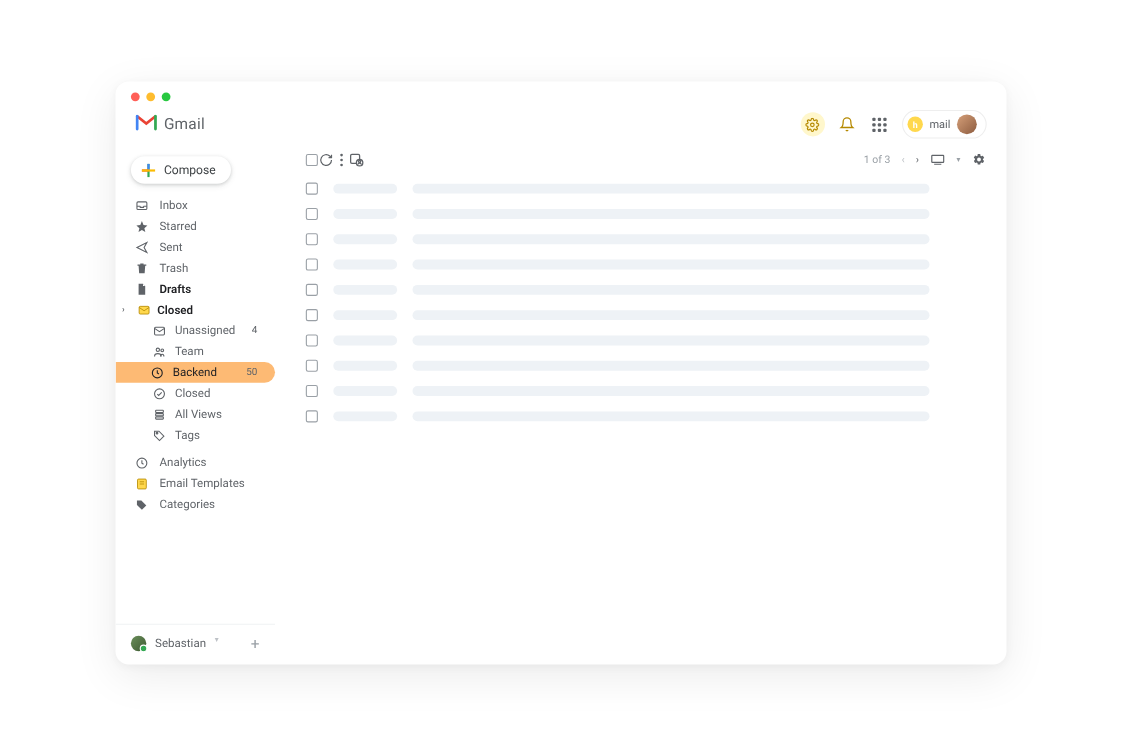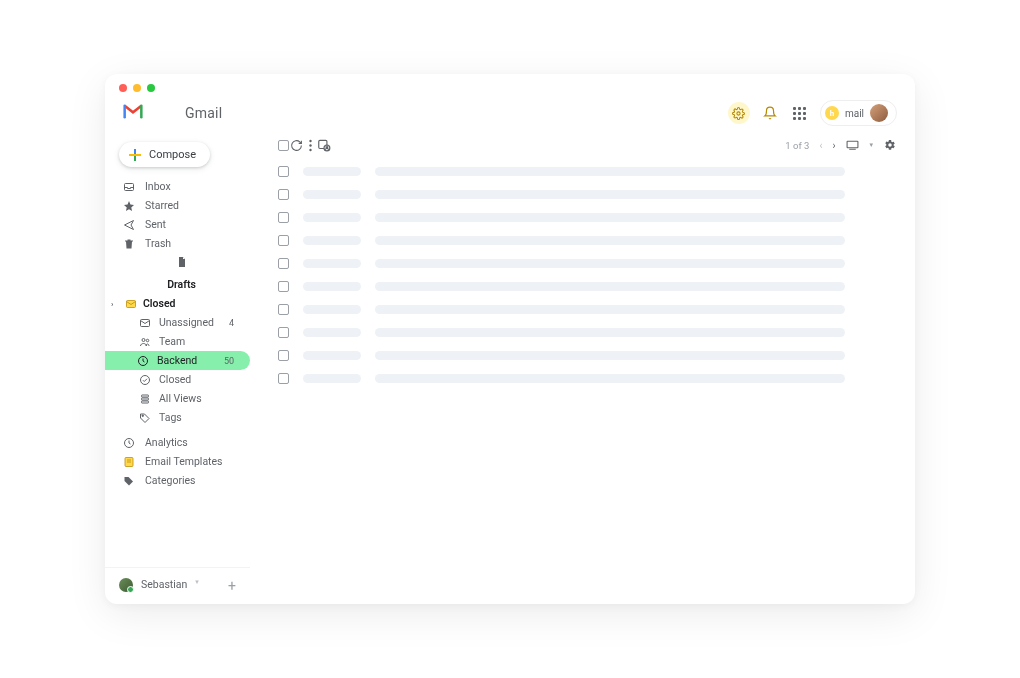--- a/index.html
+++ b/index.html
@@ -35,21 +35,21 @@
   .tl-yellow { background: #febc2e; }
   .tl-green { background: #28c840; }
 
   .topbar {
     display: flex;
     align-items: center;
     padding: 26px 18px 6px 18px;
     gap: 16px;
   }
   .logo-area { display: flex; align-items: center; gap: 6px; min-width: 120px; }
-  .gmail-text { font-size: 14px; color: #5f6368; letter-spacing: 0.2px; margin-left: 36px; }
+  .gmail-text { font-size: 14px; color: #5f6368; letter-spacing: 0.2px; }
 
   .search {
     flex: 0 0 380px;
     height: 28px;
     background: #f1f3f4;
     border-radius: 6px;
     display: flex;
     align-items: center;
     padding: 0 10px;
     gap: 8px;
@@ -143,21 +143,21 @@
   .plus b { position:absolute; top:5px; left:0; height:2px; width:6px; background:#ea4335;}
 
   .nav-item {
     display: flex; align-items: center;
     padding: 3px 10px 3px 18px;
     gap: 10px;
     color: #5f6368;
     cursor: pointer;
     border-radius: 0 12px 12px 0;
   }
-  .nav-item.bold { font-weight: 600; color:#202124;flex-direction:column; }
+  .nav-item.bold { font-weight: 600; color:#202124; }
   .nav-icon { width:12px; height:12px; display:flex; align-items:center; justify-content:center; color:#5f6368; }
   .nav-icon svg { width:12px; height:12px; }
 
   .support-row {
     display:flex; align-items:center; gap:6px;
     padding: 3px 10px 3px 6px;
     font-weight:600; color:#202124;
   }
   .chevron { width:8px; font-size:8px; color:#5f6368; }
   .envelope-yellow { color:#b58900; }
@@ -168,21 +168,21 @@
     gap: 8px;
     color:#5f6368;
     cursor:pointer;
     border-radius: 0 12px 12px 0;
     position: relative;
   }
   .sub-item .count {
     margin-left:auto; font-size:9px; color:#5f6368; padding-right:6px;
   }
   .sub-item.selected {
-    background: #86efac;
+    background: #fdba74;
     color:#202124;
     padding-left:32px;
   }
   .sub-item.selected .nav-icon { color:#202124; }
 
   .sidebar-bottom {
     margin-top: auto;
     display:flex; align-items:flex-start;
     padding: 10px 14px;
     gap:8px;

